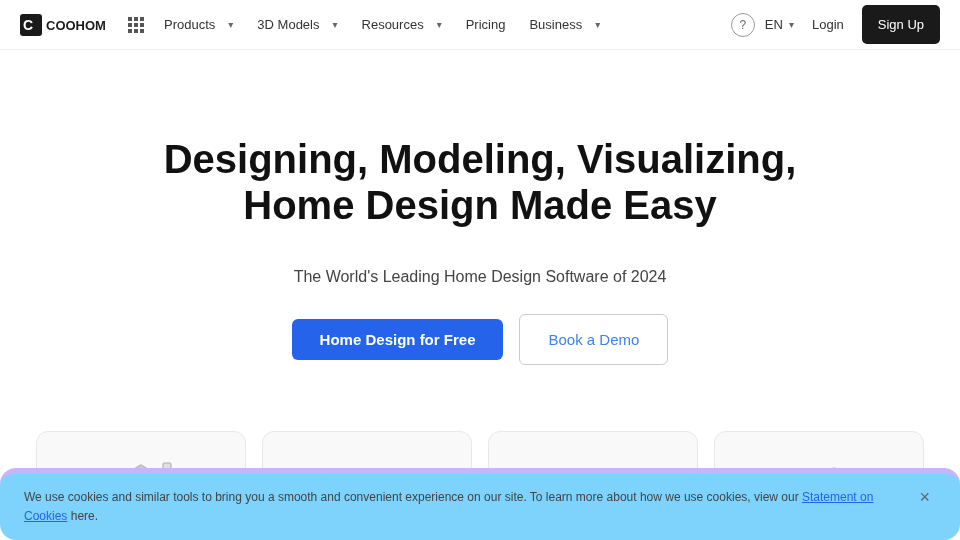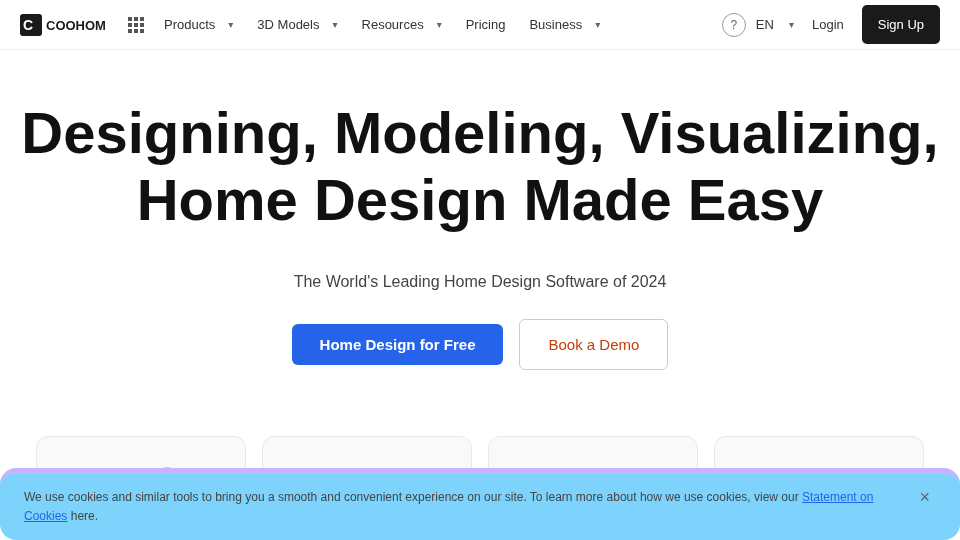--- a/index.html
+++ b/index.html
@@ -8,31 +8,31 @@
     
     nav { display: flex; align-items: center; padding: 0 20px; height: 50px; border-bottom: 1px solid #eee; }
     .nav-logo { display: flex; align-items: center; gap: 6px; font-weight: 700; font-size: 15px; color: #222; margin-right: 18px; }
     .nav-logo svg { width: 90px; height: 22px; }
     .nav-grid-icon { display: flex; align-items: center; justify-content: center; margin-right: 10px; cursor: pointer; }
     .nav-menu { display: flex; align-items: center; gap: 4px; flex: 1; }
     .nav-item { display: flex; align-items: center; gap: 13px; padding: 6px 10px; font-size: 13px; color: #333; cursor: pointer; border-radius: 4px; }
     .chevron { font-size: 10px; color: #666; }
     .nav-right { display: flex; align-items: center; gap: 10px; margin-left: auto; }
     .nav-help { width: 24px; height: 24px; border: 1.5px solid #999; border-radius: 50%; display: flex; align-items: center; justify-content: center; font-size: 12px; color: #666; cursor: pointer; }
-    .nav-lang { display: flex; align-items: center; gap: 15px; font-size: 13px; color: #333; cursor: pointer; }
+    .nav-lang { display: flex; align-items: center; gap: 6px; font-size: 13px; color: #333; cursor: pointer; }
     .nav-login { font-size: 13px; color: #333; cursor: pointer; padding: 5px 8px; }
     .nav-signup { background: #1a1a1a; color: #fff; font-size: 13px; padding: 12px 16px; border-radius: 5px; cursor: pointer; font-weight: 500; }
 
     
     .hero { text-align: center; padding: 50px 20px 30px; }
-    .hero-title { font-size: 58px; font-weight: 800; line-height: 1.15; color: #111; margin-bottom: 14px; }
+    .hero-title { font-size: 40px; font-weight: 800; line-height: 1.15; color: #111; margin-bottom: 14px; margin-top: 36px; }
     .hero-subtitle { font-size: 16px; color: #444; margin-bottom: 28px; margin-top: 40px; }
     .hero-buttons { display: flex; align-items: center; justify-content: center; gap: 16px; margin-bottom: 36px; }
     .btn-primary { background: #2563eb; color: #fff; padding: 12px 28px; border-radius: 6px; font-size: 15px; font-weight: 600; cursor: pointer; border: none; }
-    .btn-secondary { background: #fff; color: #c2410c; padding: 16px 28px; border-radius: 6px; font-size: 15px; font-weight: 500; cursor: pointer; border: 1.5px solid #ccc; }
+    .btn-secondary { background: #fff; color: #3b82f6; padding: 16px 28px; border-radius: 6px; font-size: 15px; font-weight: 500; cursor: pointer; border: 1.5px solid #ccc; }
 
     
     .cards-row { display: flex; gap: 16px; justify-content: center; padding: 0 24px; margin-bottom: 36px; }
     .card { background: #f9f9f9; border: 1px solid #e8e8e8; border-radius: 12px; padding: 24px 20px 20px; flex: 1; max-width: 210px; text-align: center; }
     .card-icon { width: 70px; height: 60px; margin: 0 auto 14px; display: flex; align-items: center; justify-content: center; }
     .card-title { font-size: 14px; font-weight: 700; color: #1a1a1a; margin-bottom: 8px; line-height: 1.3; }
     .card-link { font-size: 13px; color: #2563eb; cursor: pointer; text-decoration: none; }
 
     
     .cookie-banner { position: fixed; bottom: 0; left: 0; right: 0; background: #7dd3fc; border-top: 6px solid #c4b5fd; padding: 14px 24px; display: flex; align-items: flex-start; justify-content: space-between; font-size: 12px; color: #444; z-index: 1000; border-radius: 16px; }

